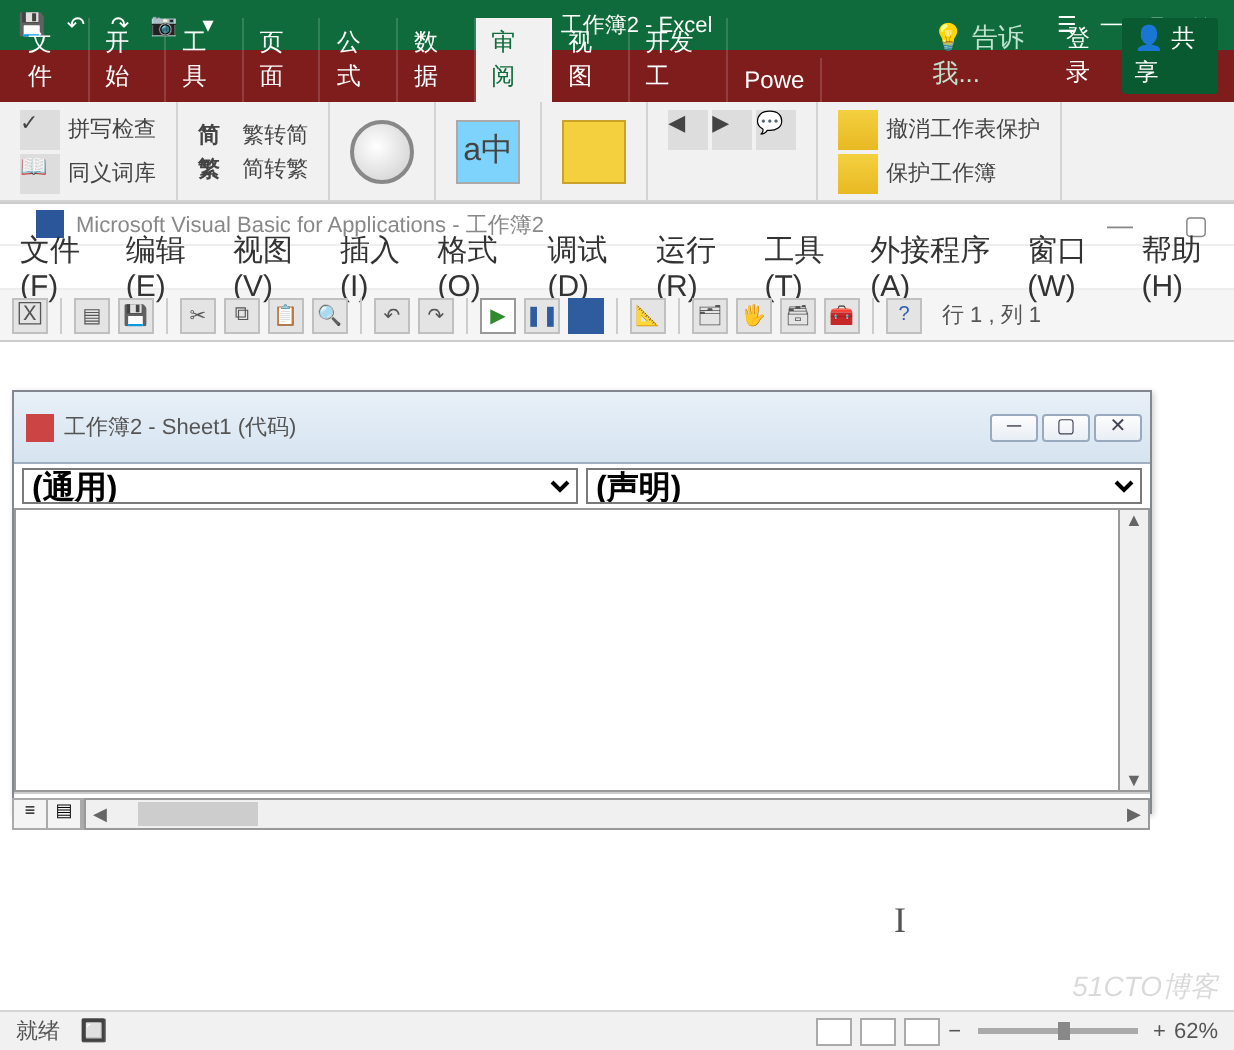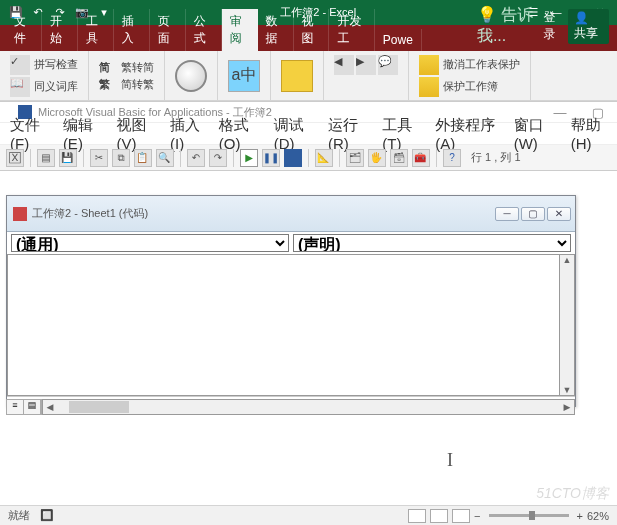--- a/index.html
+++ b/index.html
@@ -10,21 +10,21 @@
 .excel-titlebar .qat { display: flex; gap: 6px; padding: 0 8px; align-items: center; }
 .excel-titlebar .qat span { width: 16px; height: 16px; display: flex; align-items: center; justify-content: center; }
 .excel-titlebar .title { flex: 1; text-align: center; }
 .excel-titlebar .winbtns { display: flex; gap: 12px; padding: 0 12px; }
 
 
 .excel-tabs { height: 26px; background: #7f1d1d; display: flex; align-items: flex-end; color: #fff; font-size: 12px; padding-left: 6px; }
 .excel-tabs .tab { padding: 4px 8px; cursor: pointer; border-right: 1px solid rgba(255,255,255,0.15); }
 .excel-tabs .tab.active { background: #f1f1f1; color: #0f6b3b; }
 .excel-tabs .right { margin-left: auto; display: flex; align-items: center; gap: 8px; padding: 0 8px 4px; }
-.excel-tabs .right .tell { color: #bfe3cf; font-size: 16px; margin-left: 47px; }
+.excel-tabs .right .tell { color: #bfe3cf; font-size: 13px; margin-left: 47px; }
 .excel-tabs .right .share { background: #0a5a31; padding: 2px 6px; border-radius: 2px; }
 
 
 .excel-ribbon { height: 50px; background: #f1f1f1; border-bottom: 1px solid #d4d4d4; display: flex; font-size: 11px; color: #444; }
 .rgroup { border-right: 1px solid #d4d4d4; padding: 4px 10px; display: flex; flex-direction: column; justify-content: center; gap: 2px; }
 .ritem { display: flex; align-items: center; gap: 4px; white-space: nowrap; }
 .ricon { width: 20px; height: 20px; background: #ddd; display: inline-block; }
 .ricon.big { width: 32px; height: 32px; }
 .ricon.magnify { background: radial-gradient(circle at 40% 40%, #fff, #ccc); border-radius: 50%; border: 2px solid #888; position: relative; }
 .ricon.a-zh { background: #7dd3fc; border: 1px solid #aaa; display:flex; align-items:center; justify-content:center; font-size:16px; }
@@ -96,25 +96,24 @@
     <span>—</span>
     <span>▢</span>
     <span>✕</span>
   </div>
 </div>
 
 <div class="excel-tabs">
   <div class="tab">文件</div>
   <div class="tab">开始</div>
   <div class="tab">工具</div>
-  <div class="tab">插入</div>
   <div class="tab">页面</div>
   <div class="tab">公式</div>
+  <div class="tab">数据</div>
   <div class="tab active">审阅</div>
-  <div class="tab">数据</div>
   <div class="tab">视图</div>
   <div class="tab">开发工</div>
   <div class="tab">Powe</div>
   <div class="right">
     <span class="tell">💡 <span>告诉我...</span></span>
     <span>登录</span>
     <span class="share">👤 <span>共享</span></span>
   </div>
 </div>
 

